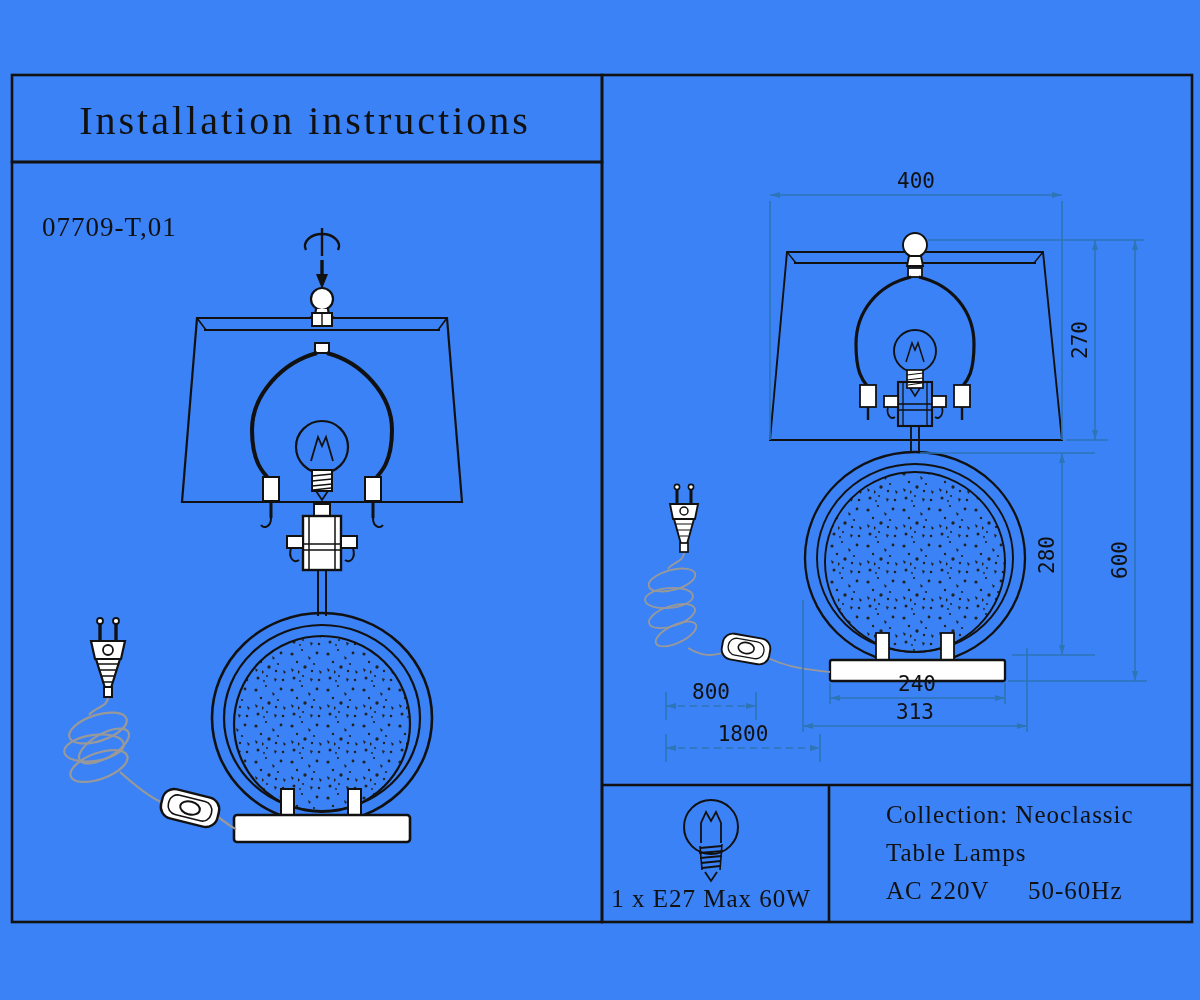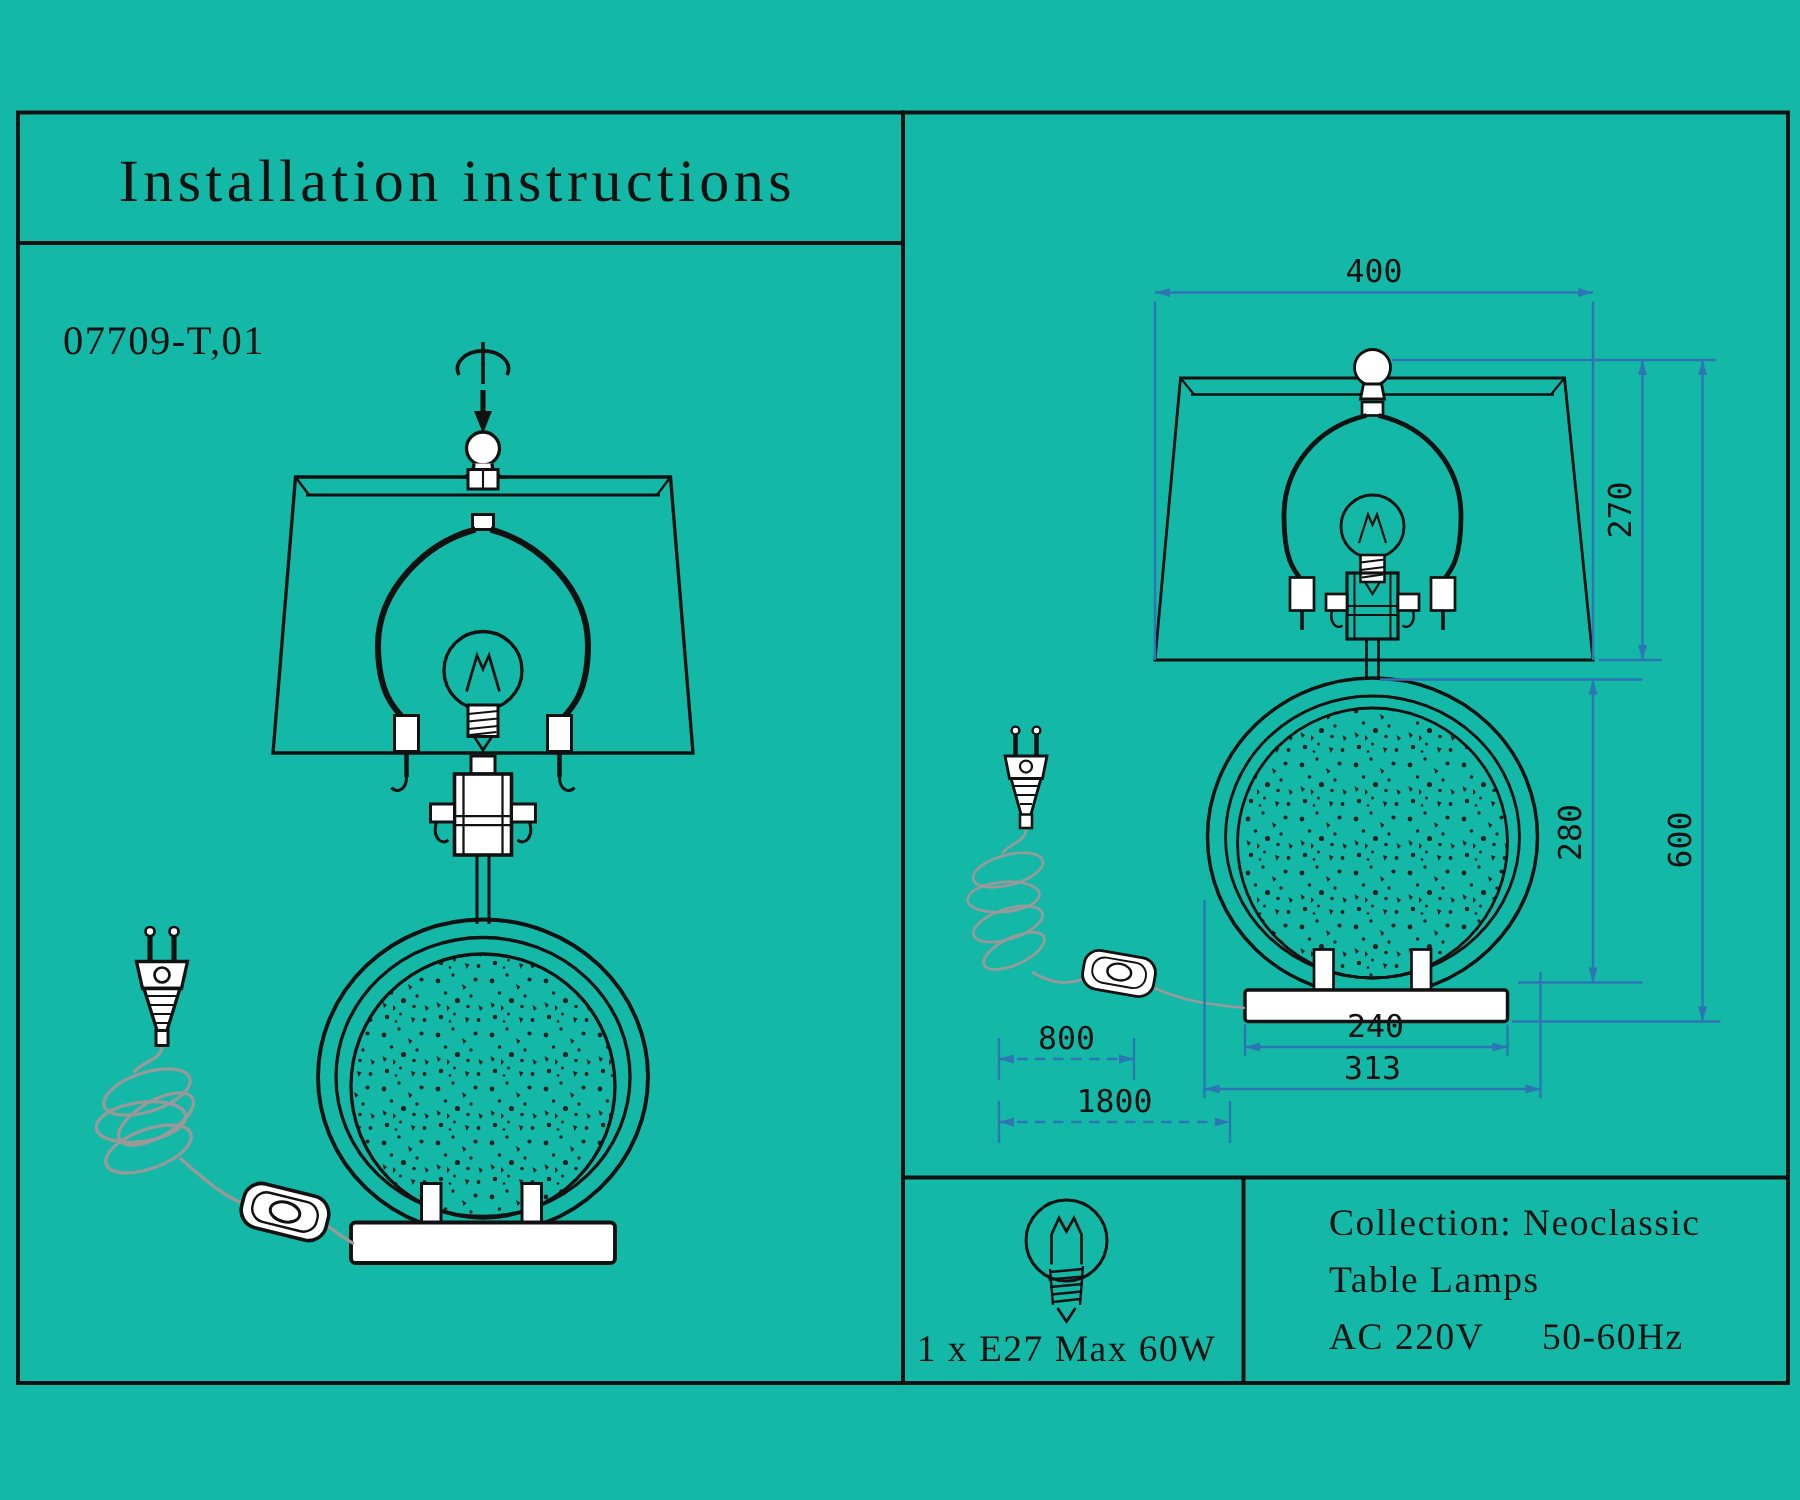--- a/index.html
+++ b/index.html
@@ -1,16 +1,16 @@
 <!DOCTYPE html>
 <html><head>
 <meta charset="utf-8">
 <style>
   html,body{margin:0;padding:0;background:#ffffff;}
-  .sheet{position:relative;width:1200px;height:1000px;background:#14b8a6;overflow:hidden;
+  .sheet{position:relative;width:1200px;height:1000px;background:#3b82f6;overflow:hidden;
          font-family:"Liberation Serif",serif;}
   svg{position:absolute;left:0;top:0;}
   .t-title{font-family:"Liberation Serif",serif;font-size:40px;letter-spacing:3px;fill:#111;}
   .t-model{font-family:"Liberation Serif",serif;font-size:27px;letter-spacing:1px;fill:#111;}
   .t-dim{font-family:"DejaVu Sans Mono",monospace;font-size:21px;fill:#111;}
   .t-spec{font-family:"Liberation Serif",serif;font-size:25px;letter-spacing:1px;fill:#111;}
 </style>
 </head>
 <body>
 

